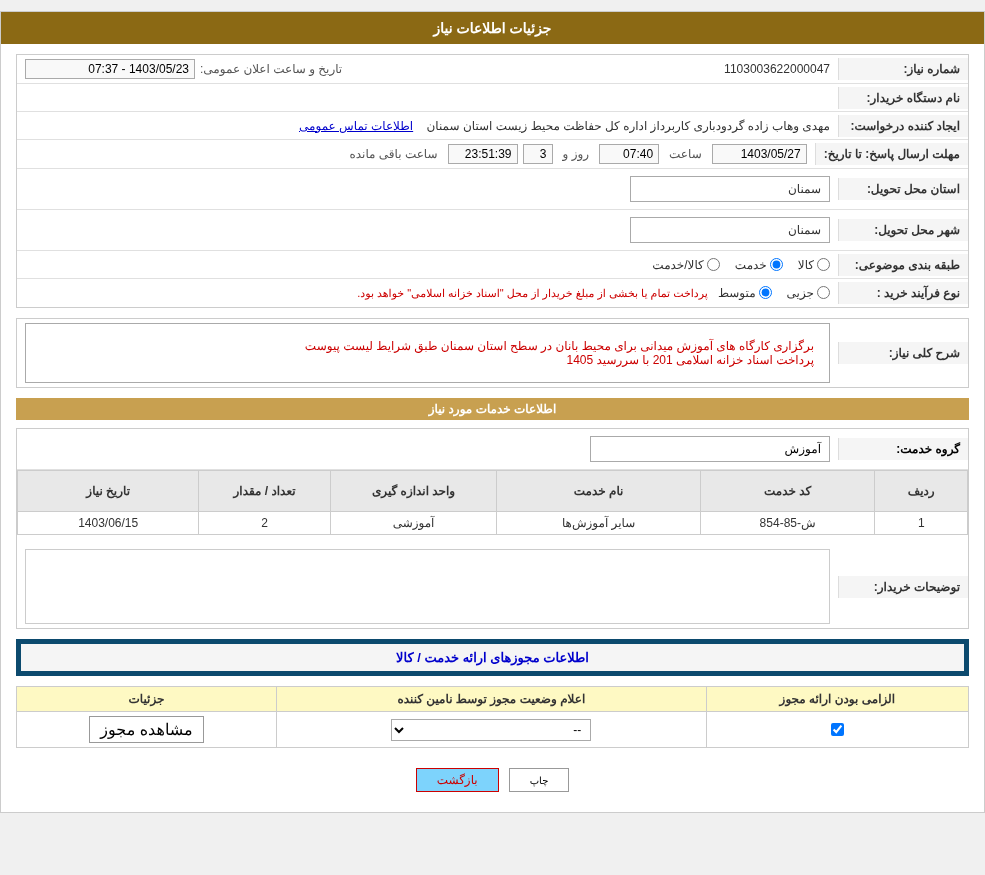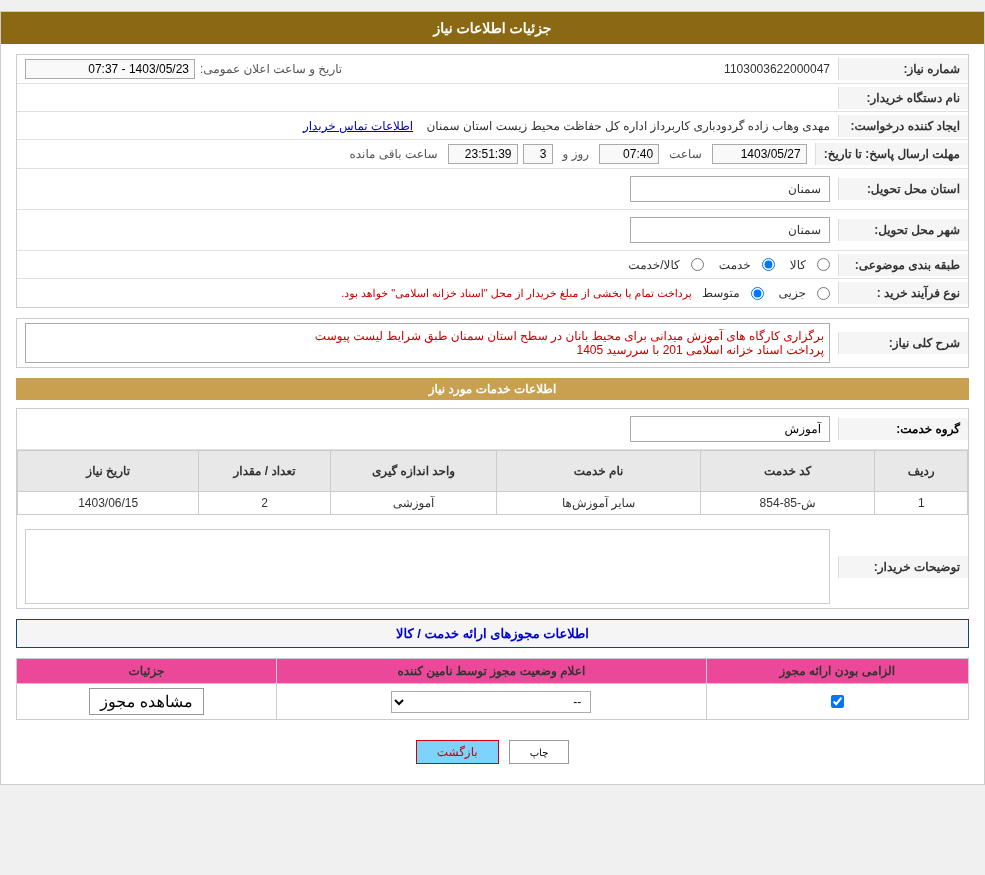--- a/index.html
+++ b/index.html
@@ -81,22 +81,22 @@
       text-decoration: underline;
       cursor: pointer;
     }
     .radio-group {
       display: flex;
       gap: 15px;
       align-items: center;
     }
     .radio-item {
       display: flex;
-      align-items: center;
-      gap: 11px;
+      align-items: flex-start;
+      gap: 3px;
     }
     .sub-section-title {
       background: #c8a050;
       color: #fff;
       padding: 4px 10px;
       font-size: 12px;
       font-weight: bold;
       margin-bottom: 8px;
       text-align: center;
     }
@@ -134,30 +134,30 @@
       resize: none;
       outline: none;
     }
     .license-section-title {
       text-align: center;
       color: #0000cc;
       font-size: 13px;
       font-weight: bold;
       padding: 6px;
       background: #f5f5f5;
-      border: 1px solid #0c4a6e;
+      border: 5px solid #0c4a6e;
       margin-bottom: 10px;
     }
     .license-table {
       width: 100%;
       border-collapse: collapse;
       margin-bottom: 10px;
     }
     .license-table th {
-      background: #ec4899;
+      background: #fef9c3;
       border: 1px solid #ccc;
       padding: 5px 8px;
       text-align: center;
       font-weight: bold;
       color: #333;
     }
     .license-table td {
       border: 1px solid #ccc;
       padding: 4px 8px;
       text-align: center;
@@ -262,21 +262,21 @@
 
       <div class="info-row">
         <div class="label-cell">نام دستگاه خریدار:</div>
       </div>
 
       <div class="info-row">
         <div class="label-cell">ایجاد کننده درخواست:</div>
         <div class="value-cell">
           <span>مهدی وهاب زاده گردودباری کاربرداز اداره کل حفاظت محیط زیست استان سمنان</span>
           &nbsp;&nbsp;
-          <span class="link-blue">اطلاعات تماس خریدار</span>
+          <span class="link-blue">اطلاعات تماس عمومی</span>
         </div>
       </div>
 
       <div class="info-row">
         <div class="label-cell">مهلت ارسال پاسخ: تا تاریخ:</div>
         <div class="value-cell">
           <div class="inline-row" style="gap:5px; flex-wrap:wrap;">
             <input type="text" class="value-input value-input-readonly" style="width: 95px;" readonly="" value="1403/05/27">
             <span class="inline-label">ساعت</span>
             <input type="text" class="value-input value-input-readonly" style="width: 60px;" readonly="" value="07:40">
@@ -344,36 +344,36 @@
           </div>
         </div>
       </div>
 
     </div>
 
     <div class="info-section">
       <div class="info-row">
         <div class="label-cell" style="min-width:130px;">شرح کلی نیاز:</div>
         <div class="value-cell">
-          <div style="border:1px solid #aaa; padding:5px; background:#fff;">
+          <div style="border:1px solid #aaa; padding:15px; background:#fff;">
             <div style="color:#cc0000; text-align:right;">برگزاری کارگاه های آموزش میدانی برای محیط بانان در سطح استان سمنان طبق شرایط لیست پیوست</div>
             <div style="color:#cc0000; text-align:right;">پرداخت اسناد خزانه اسلامی 201 با سررسید 1405</div>
           </div>
         </div>
       </div>
     </div>
 
     <div class="sub-section-title">اطلاعات خدمات مورد نیاز</div>
 
     <div class="info-section">
 
       <div class="group-service-row">
         <div class="group-label">گروه خدمت:</div>
         <div class="group-value">
-          <div class="inner-box" style="width:200px; display:inline-block;">
+          <div class="inner-box" style="width:240px; display:inline-block;">
             <span>آموزش</span>
           </div>
         </div>
       </div>
 
       <table class="services-table">
         <thead>
           <tr>
             <th>ردیف</th>
             <th>کد خدمت</th>

